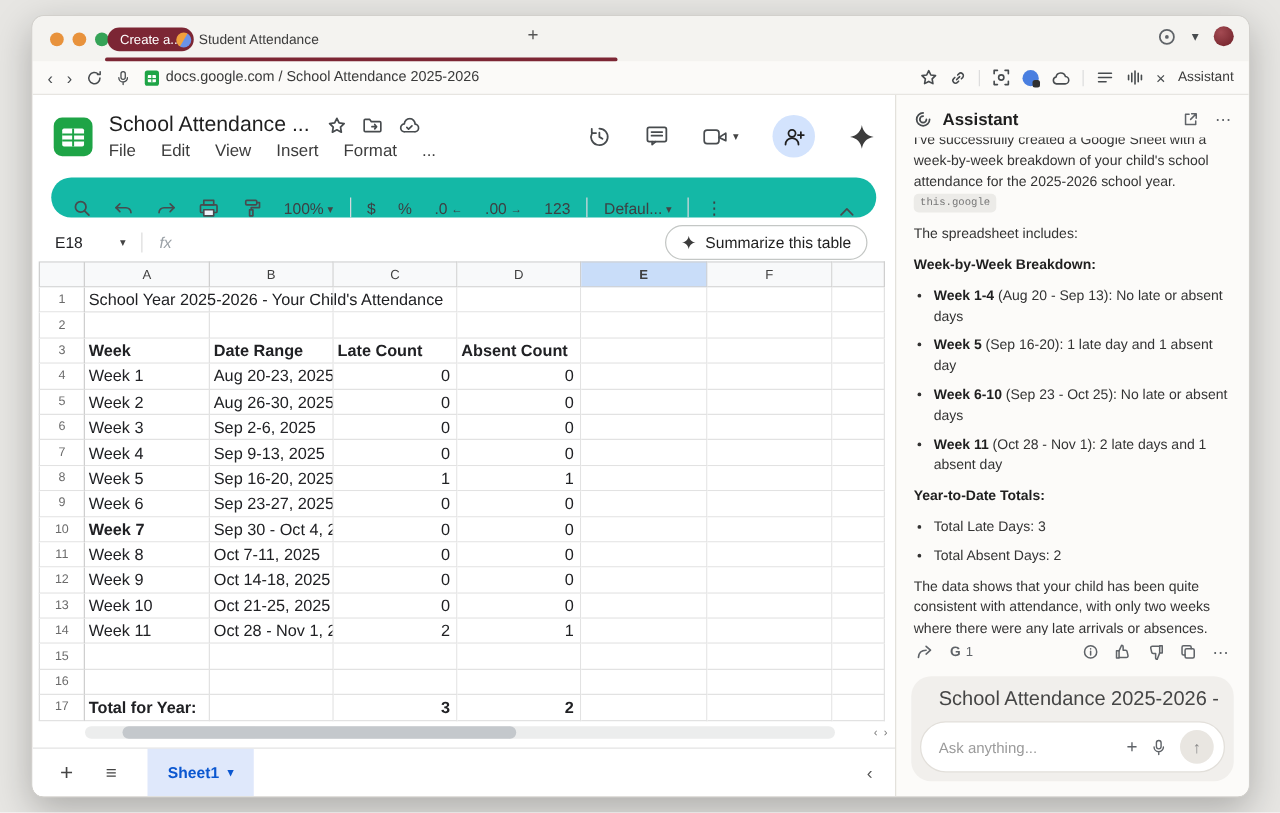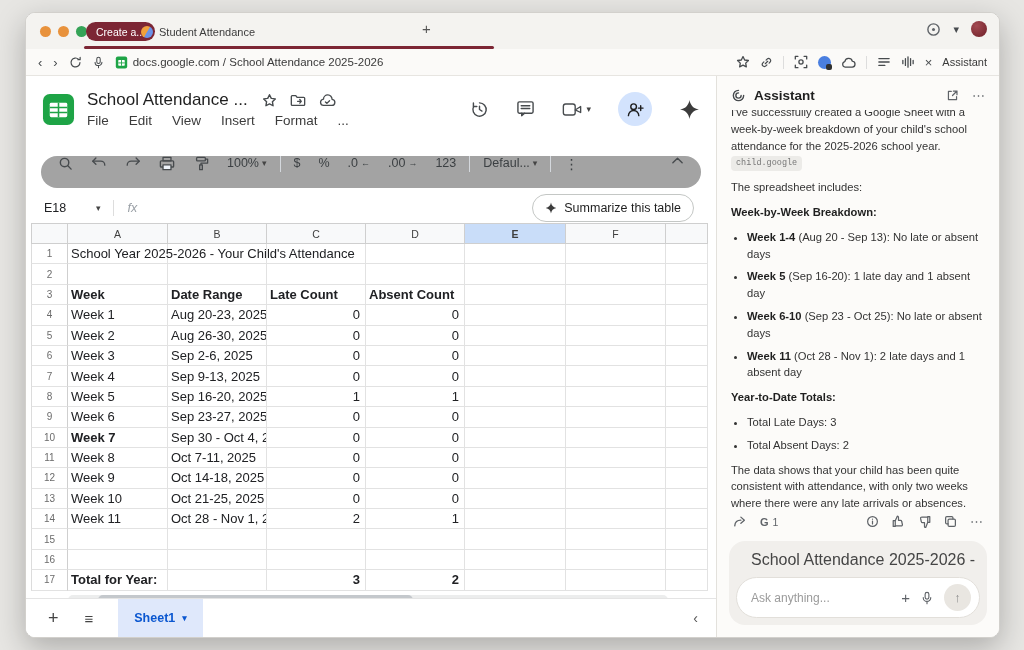--- a/index.html
+++ b/index.html
@@ -39,21 +39,21 @@
   .titlewrap{display:flex;flex-direction:column;justify-content:center}
   .titlerow{display:flex;align-items:center;gap:14px;font-size:17px;color:#1f1f1f}
   .doccicons{display:flex;align-items:center;gap:13px;color:#444}
   .menus{display:flex;gap:20px;font-size:13.5px;color:#3c3c3c;margin-top:3px}
   .menu-item{cursor:default}
   .hicons{margin-left:auto;display:flex;align-items:center;gap:27px}
   .sharebtn{width:34px;height:34px;border-radius:50%;background:#d3e3fd;display:flex;align-items:center;justify-content:center}
   .camwrap{display:flex;align-items:center;gap:4px}
 
   
-  .toolbar{margin:16px 15px 5px;height:32px;background:#a3a3a3;border-radius:16px;display:flex;align-items:flex-start;padding:0 8px;font-size:12.5px;color:#3c4043;flex:none}
+  .toolbar{margin:2px 15px 5px;height:32px;background:#14b8a6;border-radius:16px;display:flex;align-items:flex-end;padding:0 8px;font-size:12.5px;color:#3c4043;flex:none}
   .titem{padding:0 9px;display:flex;align-items:center;gap:3px;white-space:nowrap}
   .tsep{width:1px;height:16px;background:#d4d8dd;margin:0 4px}
   .caret{font-size:9px;color:#444}
   .tspacer{flex:1}
 
   
   .fbar{height:30px;display:flex;align-items:center;padding:0 16px 0 18px;flex:none}
   .namebox{font-size:12.5px;color:#202124;width:52px}
   .fxsym{font-style:italic;color:#9aa0a6;font-size:12.5px;margin-left:14px}
   .fsep{width:1px;height:16px;background:#ddd;margin-left:12px}
@@ -548,21 +548,21 @@
         <span class="ahicons">
           <svg width="13" height="13" viewBox="0 0 16 16" class="ic icg">
               <path d="M6.5 3H3v10h10V9.5"></path>
               <path d="M9 2.5h4.5V7M13.5 2.5L8 8"></path>
             </svg>
           <span style="font-size:13px">⋯</span>
         </span>
       </div>
 
       <div class="abody">
-        <p class="first"><span>I've successfully created a Google Sheet with a week-by-week breakdown of your child's school attendance for the 2025-2026 school year.</span> <span class="chip">child.google</span></p>
+        <p class="first"><span>I've successfully created a Google Sheet with a week-by-week breakdown of your child's school attendance for the 2025-2026 school year.</span> <span class="chip">this.google</span></p>
         <p>The spreadsheet includes:</p>
         <p><strong>Week-by-Week Breakdown:</strong></p>
         <ul>
             <li><strong>Week 1-4</strong> (Aug 20 - Sep 13): No late or absent days</li>
             <li><strong>Week 5</strong> (Sep 16-20): 1 late day and 1 absent day</li>
             <li><strong>Week 6-10</strong> (Sep 23 - Oct 25): No late or absent days</li>
             <li><strong>Week 11</strong> (Oct 28 - Nov 1): 2 late days and 1 absent day</li>
           </ul>
         <p><strong>Year-to-Date Totals:</strong></p>
         <ul>

